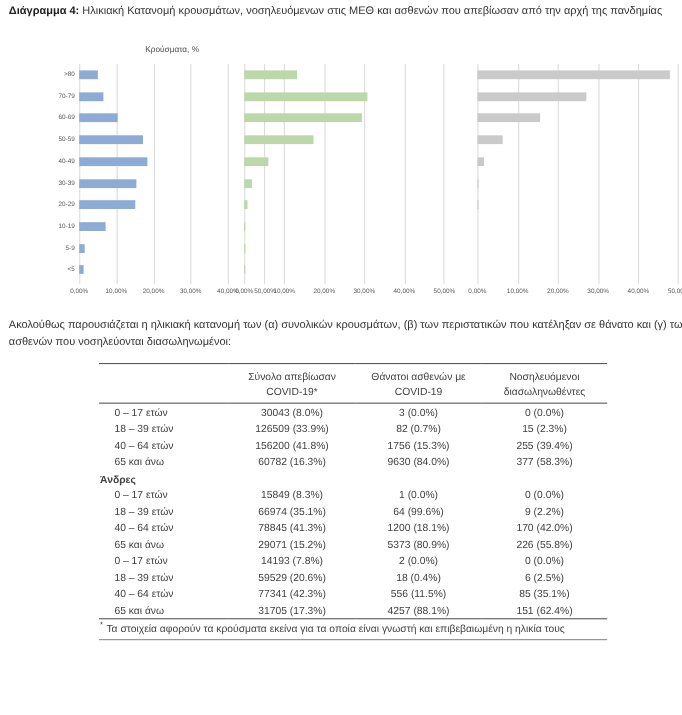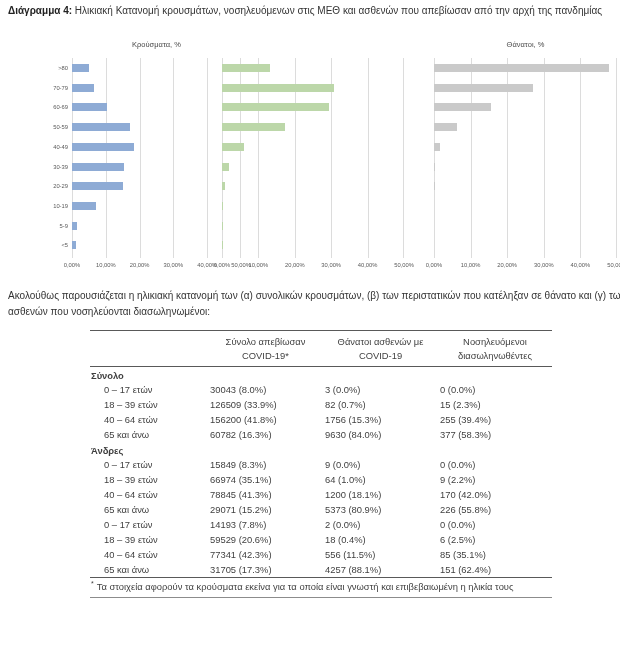--- a/index.html
+++ b/index.html
@@ -25,21 +25,21 @@
   .para { position:absolute; top:288px; left:8px; width:620px; font-size:10px; line-height:15.5px; color:#333; }
   .para div { white-space:nowrap; }
   
   .tablewrap { position:absolute; top:330px; left:90px; width:462px; }
   .tcaption { text-align:center; font-weight:bold; font-size:10px; color:#3a3a3a; margin-bottom:8px; }
   table { border-collapse:collapse; width:100%; font-size:9.4px; color:#3f3f3f; border-bottom:1.5px solid #595959; }
   thead th { border-top:1.5px solid #595959; border-bottom:1px solid #595959; font-weight:normal; padding:4px 2px; text-align:center; line-height:1.45; }
   tbody td { padding:2px 2px; }
   td.section { font-weight:bold; padding:3px 0 1px 1px; }
   td.rowlabel { padding-left:14px; }
-  td.val { }
+  td.val { text-align:center; }
   .footnote { border-bottom:1px solid #8c8c8c; padding:2px 0 5px 1px; font-size:9.4px; color:#3f3f3f; }
   .footnote sup { font-size:7px; margin-right:3px; }
 </style>
 </head>
 <body>
 
 <div class="heading">
   <b>Διάγραμμα 4:</b><span> Ηλικιακή Κατανομή κρουσμάτων, νοσηλευόμενων στις ΜΕΘ και ασθενών που απεβίωσαν από την αρχή της πανδημίας</span>
 </div>
 
@@ -105,21 +105,20 @@
     <div class="axis">
         <span class="tick" style="left: 0%;">0,00%</span>
         <span class="tick" style="left: 20%;">10,00%</span>
         <span class="tick" style="left: 40%;">20,00%</span>
         <span class="tick" style="left: 60%;">30,00%</span>
         <span class="tick" style="left: 80%;">40,00%</span>
         <span class="tick" style="left: 100%;">50,00%</span>
       </div>
   </div>
   <div class="chart" style="left:434px; width:183px;">
-    <div class="chart-title">Θάνατοι, %</div>
     <div class="plot">
         <div class="grid" style="left: 0%;"></div>
         <div class="grid" style="left: 20%;"></div>
         <div class="grid" style="left: 40%;"></div>
         <div class="grid" style="left: 60%;"></div>
         <div class="grid" style="left: 80%;"></div>
         <div class="grid" style="left: calc(100% - 1px);"></div>
         <div class="bar" style="top: 6px; width: 95.6%; background: rgb(202, 202, 202);"></div>
         <div class="bar" style="top: 25.7px; width: 54%; background: rgb(202, 202, 202);"></div>
         <div class="bar" style="top: 45.4px; width: 31.2%; background: rgb(202, 202, 202);"></div>
@@ -167,23 +166,20 @@
             <div>COVID-19</div>
           </th>
           <th>
             <div>Νοσηλευόμενοι</div>
             <div>διασωληνωθέντες</div>
           </th>
         </tr>
       </thead>
     <tbody id="tbody">
         <tr>
-          <td class="section" colspan="4">Σύνολο</td>
-        </tr>
-        <tr>
           <td class="rowlabel">0 – 17 ετών</td>
           <td class="val">30043 (8.0%)</td>
           <td class="val">3 (0.0%)</td>
           <td class="val">0 (0.0%)</td>
         </tr>
         <tr>
           <td class="rowlabel">18 – 39 ετών</td>
           <td class="val">126509 (33.9%)</td>
           <td class="val">82 (0.7%)</td>
           <td class="val">15 (2.3%)</td>
@@ -199,27 +195,27 @@
           <td class="val">60782 (16.3%)</td>
           <td class="val">9630 (84.0%)</td>
           <td class="val">377 (58.3%)</td>
         </tr>
         <tr>
           <td class="section" colspan="4">Άνδρες</td>
         </tr>
         <tr>
           <td class="rowlabel">0 – 17 ετών</td>
           <td class="val">15849 (8.3%)</td>
-          <td class="val">9 (0.0%)</td>
+          <td class="val">1 (0.0%)</td>
           <td class="val">0 (0.0%)</td>
         </tr>
         <tr>
           <td class="rowlabel">18 – 39 ετών</td>
           <td class="val">66974 (35.1%)</td>
-          <td class="val">64 (1.0%)</td>
+          <td class="val">64 (99.6%)</td>
           <td class="val">9 (2.2%)</td>
         </tr>
         <tr>
           <td class="rowlabel">40 – 64 ετών</td>
           <td class="val">78845 (41.3%)</td>
           <td class="val">1200 (18.1%)</td>
           <td class="val">170 (42.0%)</td>
         </tr>
         <tr>
           <td class="rowlabel">65 και άνω</td>

